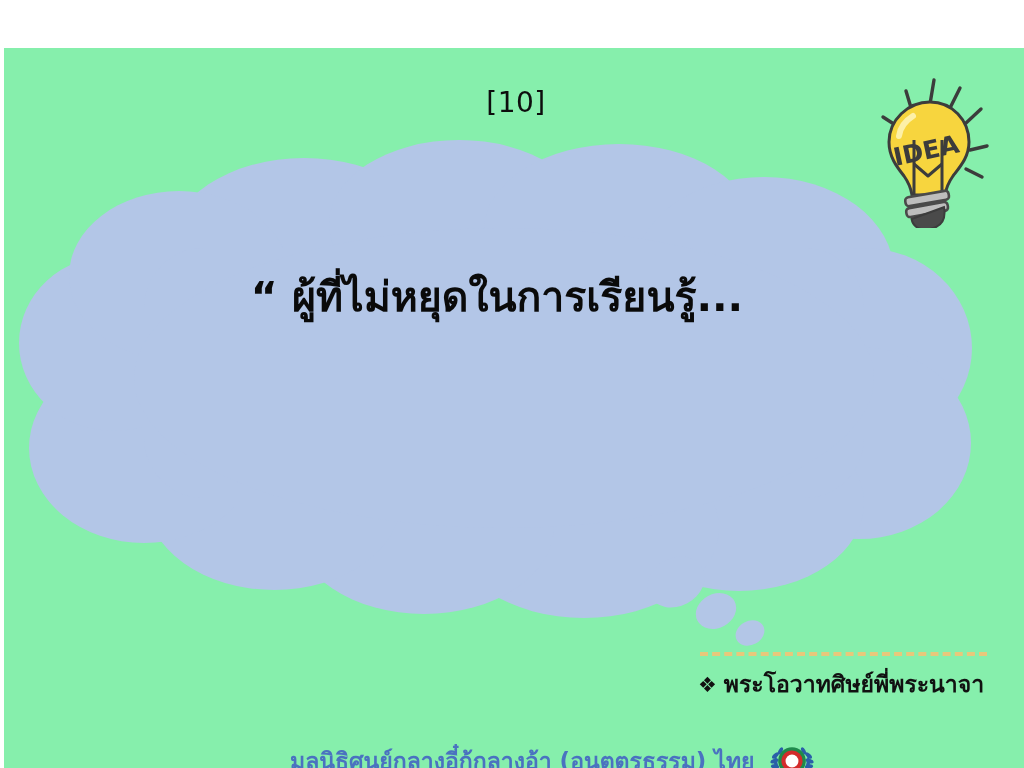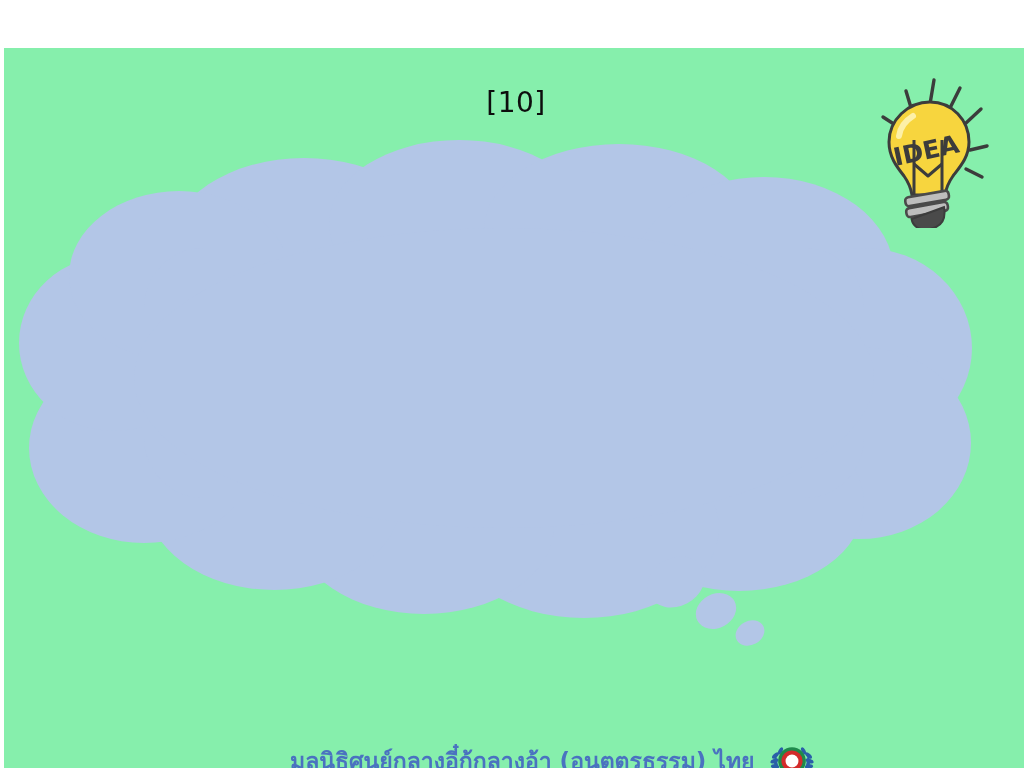--- a/index.html
+++ b/index.html
@@ -155,20 +155,21 @@
     <g fill="#b3c6e7">
       <ellipse cx="672" cy="534" rx="30" ry="24" transform="rotate(-28 672 534)"></ellipse>
       <ellipse cx="712" cy="563" rx="21" ry="17" transform="rotate(-28 712 563)"></ellipse>
       <ellipse cx="746" cy="585" rx="15" ry="12" transform="rotate(-28 746 585)"></ellipse>
     </g>
   </svg>
 
   <div class="page-number">[10]</div>
 
   <div class="quote-block">
+    <div class="quote-line quote-line-1">“  ผู้ที่ไม่หยุดในการเรียนรู้...</div>
   </div>
 
   <svg class="bulb" viewBox="0 0 166 164" xmlns="http://www.w3.org/2000/svg" aria-hidden="true">
 
     <g stroke="#3c3c3c" stroke-width="3.4" stroke-linecap="round">
       <line x1="92" y1="16" x2="88" y2="40"></line>
       <line x1="64" y1="27" x2="70" y2="47"></line>
       <line x1="118" y1="24" x2="108" y2="44"></line>
       <line x1="41" y1="53" x2="58" y2="64"></line>
       <line x1="139" y1="45" x2="124" y2="59"></line>
@@ -187,20 +188,26 @@
 
     <text x="86" y="95" text-anchor="middle" transform="rotate(-12 86 95)" font-family="DejaVu Sans, Liberation Sans, sans-serif" font-size="25" font-weight="700" fill="#3c3c3c">IDEA</text>
 
     <g>
       <rect x="63" y="130" width="44" height="9" rx="3.5" fill="#bdbdbd" stroke="#4a4a4a" stroke-width="2.6" transform="rotate(-10 85 134)"></rect>
       <rect x="64" y="141" width="42" height="9" rx="3.5" fill="#bdbdbd" stroke="#4a4a4a" stroke-width="2.6" transform="rotate(-10 85 145)"></rect>
       <path d="M70 152 L104 146 C104 160 96 165 86 165 C76 165 70 160 70 152 Z" fill="#4a4a4a" stroke="#3c3c3c" stroke-width="2" transform="rotate(-10 87 156)"></path>
     </g>
   </svg>
 
+  <div class="attrib-wrap">
+    <div class="dashed-rule"></div>
+    <div class="attrib-text">
+      <span class="attrib-bullet">❖</span><span>พระโอวาทศิษย์พี่พระนาจา</span>
+    </div>
+  </div>
 
   <div class="footer-row">
     <span class="footer-text">มูลนิธิศูนย์กลางอี๋ก้กลางอ้า (อนุตตรธรรม) ไทย</span>
     <svg class="footer-logo" viewBox="0 0 100 100" xmlns="http://www.w3.org/2000/svg" aria-hidden="true">
 
       <g fill="#2a5fa8">
         <path d="M16 34 C8 46 9 64 20 76 C22 70 20 60 18 52 C17 45 16 39 16 34 Z"></path>
         <ellipse cx="14" cy="38" rx="9" ry="4.5" transform="rotate(-42 14 38)"></ellipse>
         <ellipse cx="12" cy="50" rx="9.5" ry="4.5" transform="rotate(-20 12 50)"></ellipse>
         <ellipse cx="13" cy="62" rx="9" ry="4.5" transform="rotate(8 13 62)"></ellipse>

